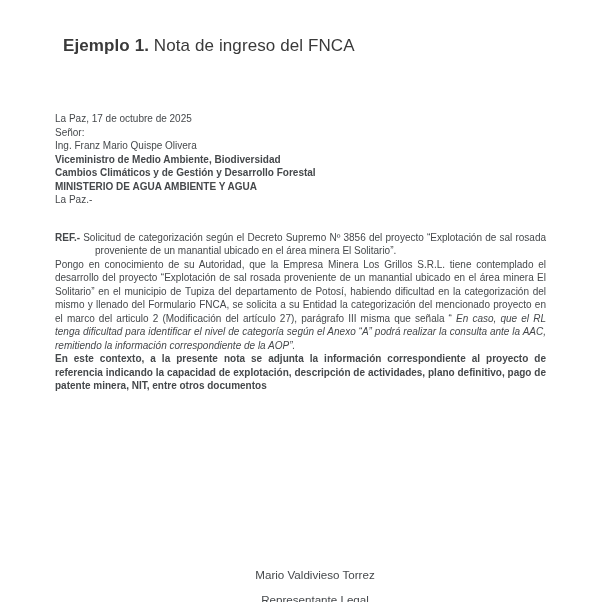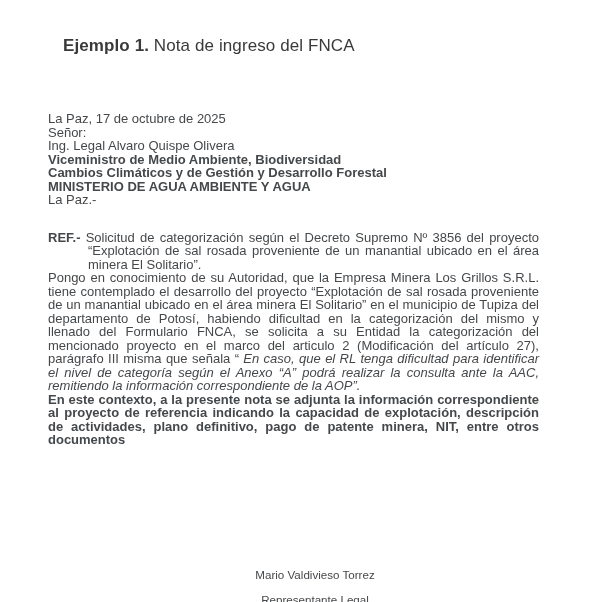--- a/index.html
+++ b/index.html
@@ -12,22 +12,22 @@
     overflow:hidden;
   }
   .doc-title{
     position:absolute;left:63px;top:36px;
     font-size:17px;line-height:20px;color:#3a3a3a;
     letter-spacing:.1px;
     white-space:pre;
   }
   .doc-title .b{font-weight:bold;}
   .content{
-    position:absolute;left:48px;top:112px;width:491px;
-    font-size:13px;line-height:13.5px;
+    position:absolute;left:55px;top:112px;width:491px;
+    font-size:10px;line-height:13.5px;
   }
   .content p{margin:0;}
   .b{font-weight:bold;}
   .i{font-style:italic;margin-top:32px;}
   .date-line{margin-bottom:13px;}
   .address{margin-bottom:24px;}
   .ref{
     margin-bottom:20px;
     padding-left:40px;text-indent:-40px;
     text-align:justify;
@@ -48,21 +48,21 @@
 <div class="page">
 
   <div class="doc-title"><span class="b">Ejemplo 1.</span><span> Nota de ingreso del FNCA</span></div>
 
   <div class="content">
 
     <p class="date-line">La Paz, 17 de octubre de 2025</p>
 
     <div class="address">
       <p>Señor:</p>
-      <p>Ing. Legal Alvaro Quispe Olivera</p>
+      <p>Ing. Franz Mario Quispe Olivera</p>
       <p class="b">Viceministro de Medio Ambiente, Biodiversidad</p>
       <p class="b">Cambios Climáticos y de Gestión y Desarrollo Forestal</p>
       <p class="b">MINISTERIO DE AGUA AMBIENTE Y AGUA</p>
       <p>La Paz.-</p>
     </div>
 
     <p class="ref"><span class="b">REF.-</span><span> Solicitud de categorización según el Decreto Supremo Nº 3856 del proyecto “Explotación de sal rosada proveniente de un manantial ubicado en el área minera El Solitario”.</span></p>
 
     <p class="para p1"><span>Pongo en conocimiento de su Autoridad, que la Empresa Minera Los Grillos S.R.L. tiene contemplado el desarrollo del proyecto “Explotación de sal rosada proveniente de un manantial ubicado en el área minera El Solitario” en el municipio de Tupiza del departamento de Potosí, habiendo dificultad en la categorización del mismo y llenado del Formulario FNCA, se solicita a su Entidad la categorización del mencionado proyecto en el marco del articulo 2 (Modificación del artículo 27), parágrafo III misma que señala “ </span><span class="i">En caso, que el RL tenga dificultad para identificar el nivel de categoría según el Anexo “A” podrá realizar la consulta ante la AAC, remitiendo la información correspondiente de la AOP”.</span></p>
 

